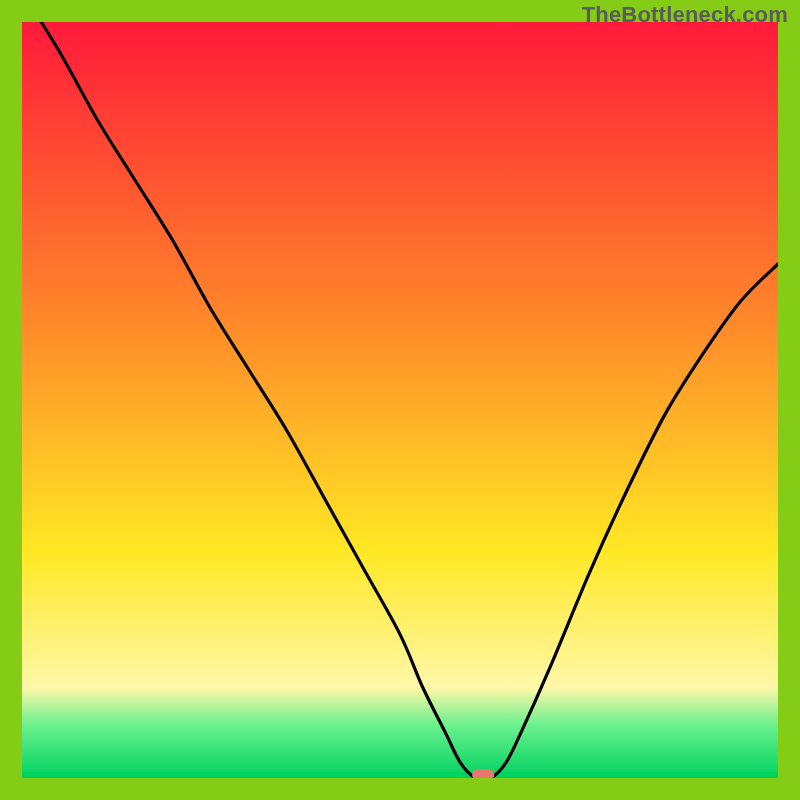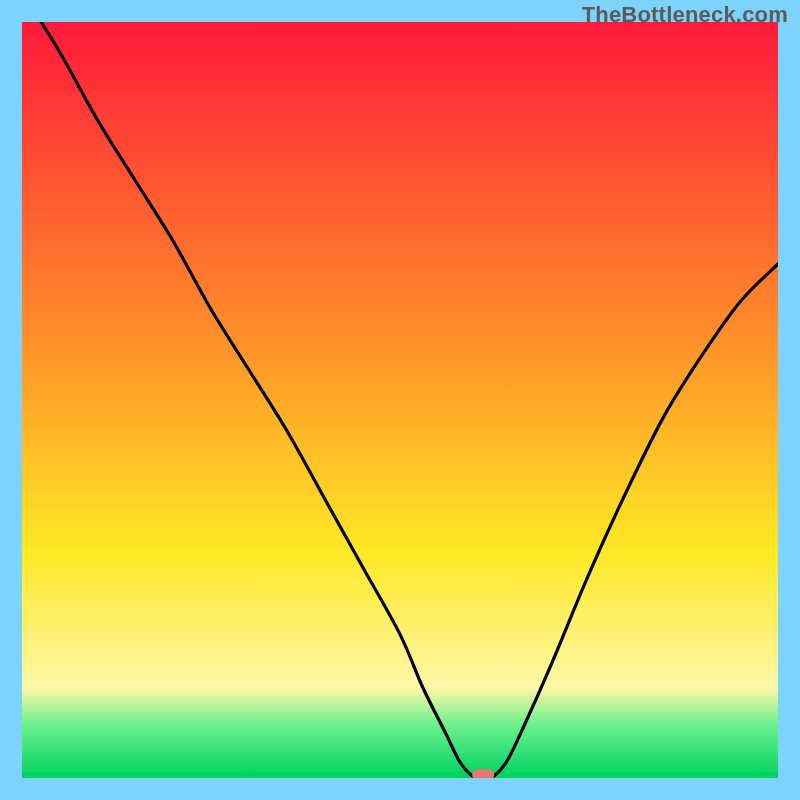--- a/index.html
+++ b/index.html
@@ -8,21 +8,21 @@
     width: 800px;
     height: 800px;
     background: #000000;
     overflow: hidden;
     font-family: Arial, Helvetica, sans-serif;
   }
   .frame {
     position: relative;
     width: 800px;
     height: 800px;
-    background: #7dd3fc;
+    background: #84cc16;
   }
   .watermark {
     position: absolute;
     top: 2px;
     right: 12px;
     color: #5b5b5b;
     font-size: 22px;
     font-weight: 600;
     letter-spacing: 0.2px;
     z-index: 5;

